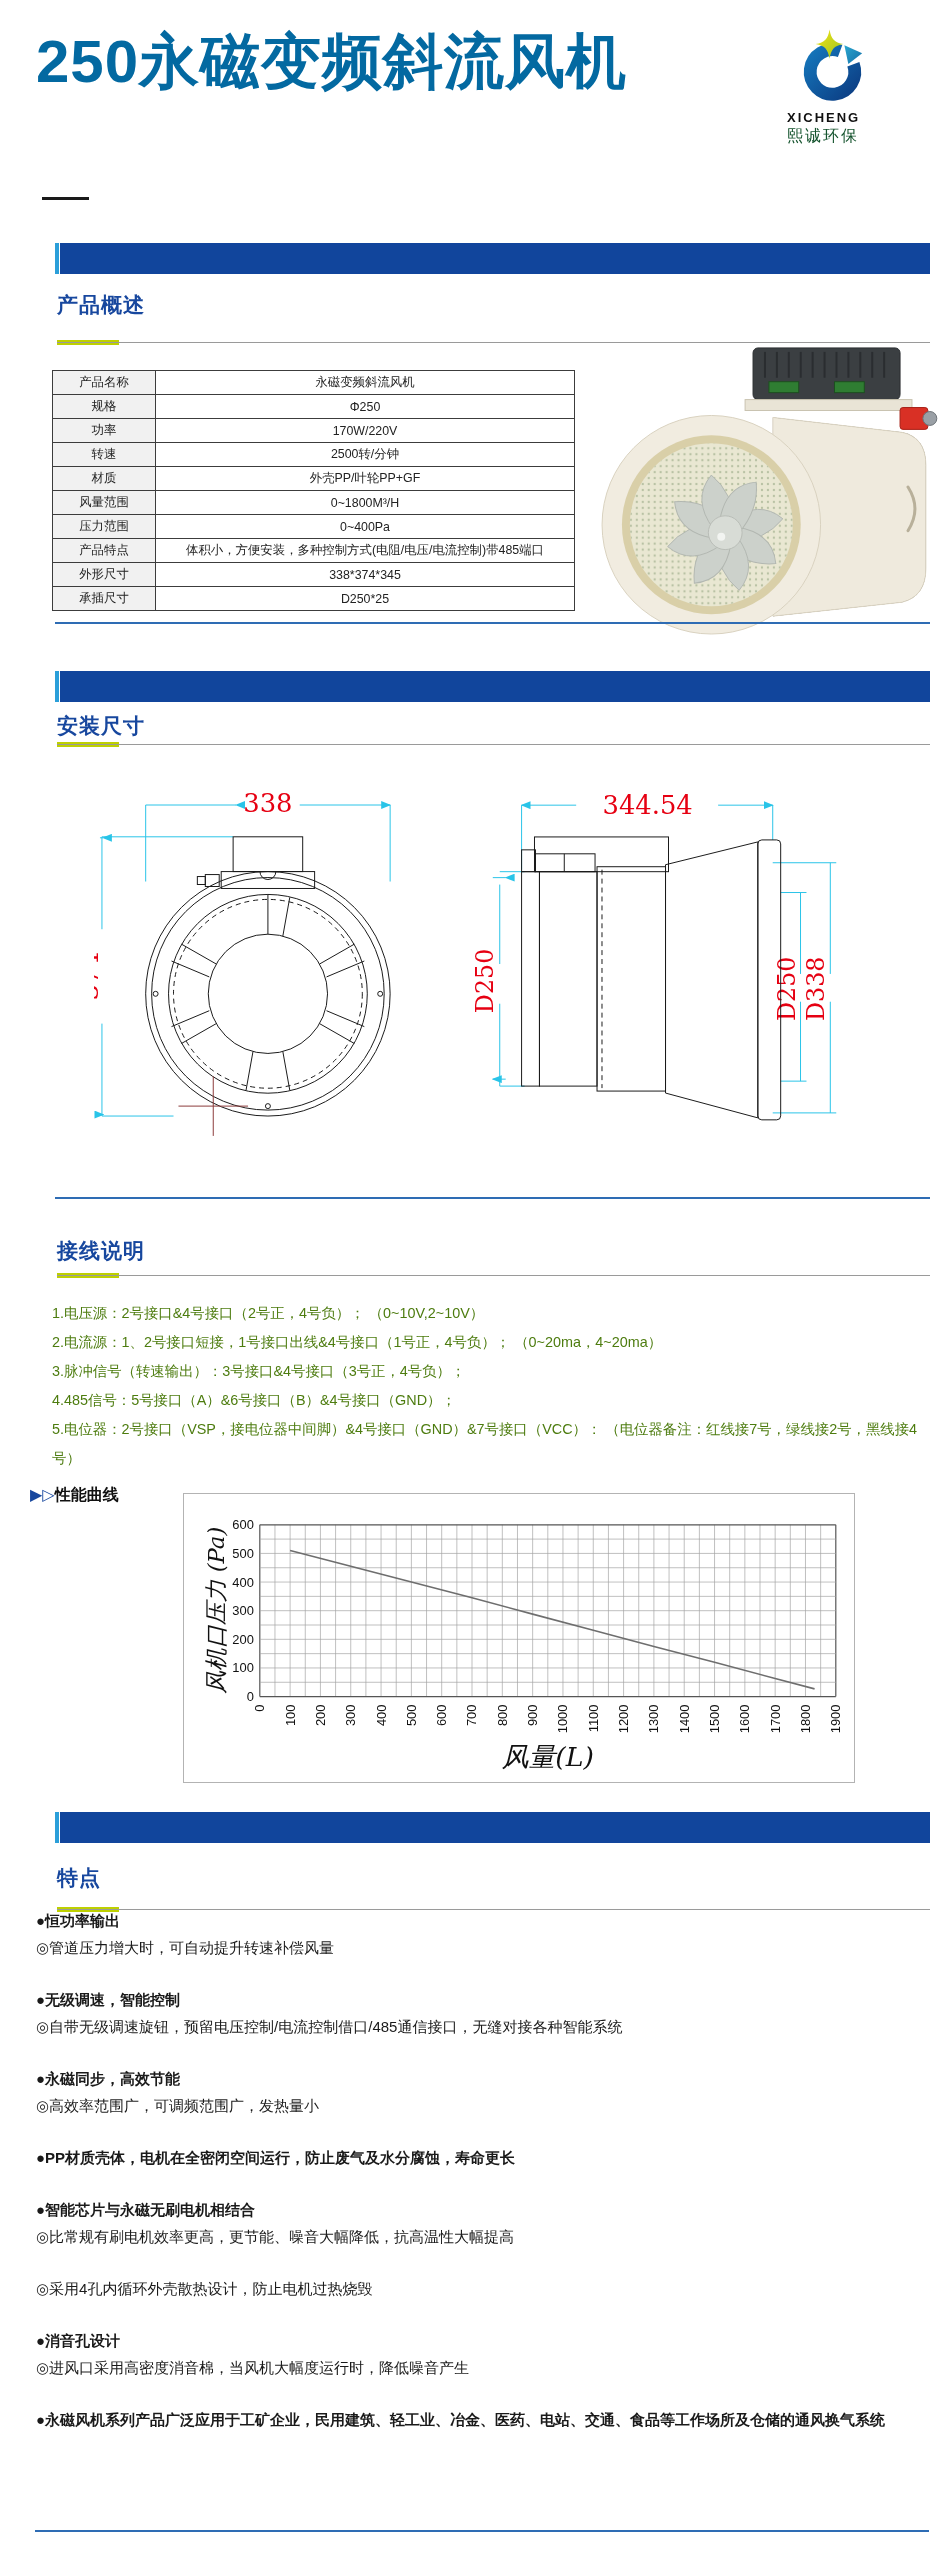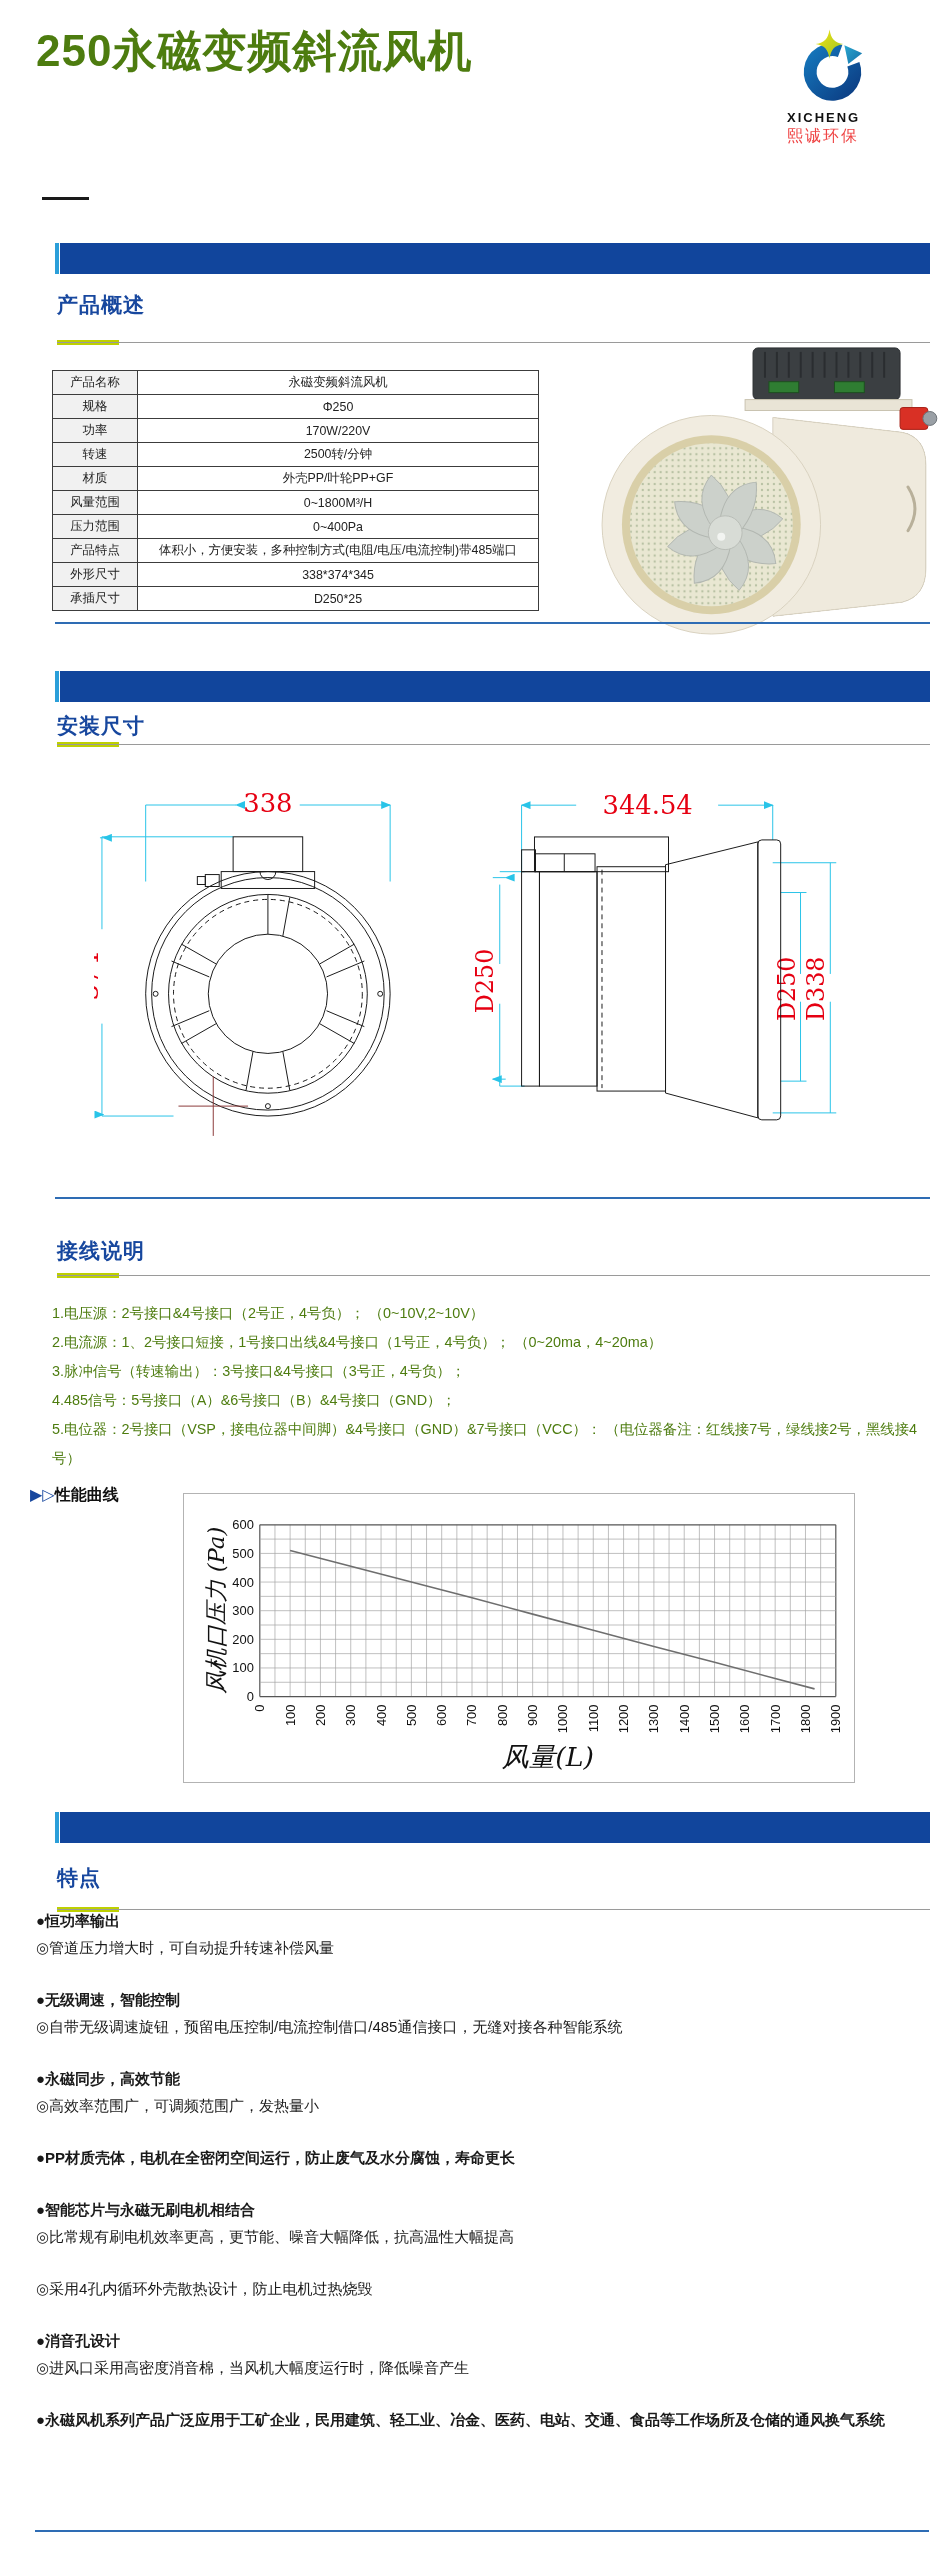--- a/index.html
+++ b/index.html
@@ -1,35 +1,35 @@
 <!DOCTYPE html>
 <html><head>
 <meta charset="utf-8">
 <style>
   html,body{margin:0;padding:0;background:#fff;}
   body{font-family:"Liberation Sans","DejaVu Sans",sans-serif;}
   #page{position:relative;width:944px;height:2576px;background:#fff;overflow:hidden;}
   .abs{position:absolute;}
   
-  .main-title{left:36px;top:22px;font-size:44px;font-weight:bold;color:#4d7c0f;letter-spacing:1px;}
+  .main-title{left:36px;top:22px;font-size:60px;font-weight:bold;color:#0369a1;letter-spacing:1px;}
   .logo-box{right:28px;top:28px;width:129px;text-align:left;}
   .logo-en{font-size:13px;font-weight:bold;color:#111;letter-spacing:2px;margin-top:2px;}
-  .logo-cn{font-size:16px;color:#ef4444;letter-spacing:2px;margin-top:1px;}
+  .logo-cn{font-size:16px;color:#14532d;letter-spacing:2px;margin-top:1px;}
   .title-dash{left:42px;top:197px;width:47px;height:3px;background:#1a1a1a;}
   
   .banner{left:60px;width:870px;height:31px;background:#11459c;}
   .banner-accent{left:55px;width:4px;height:31px;background:#2b9fd9;}
   .sec-title{left:57px;font-size:21px;font-weight:bold;color:#17479e;letter-spacing:1px;}
   .divider{left:57px;width:873px;height:5px;}
   .divider .bar{position:absolute;left:0;top:0;width:62px;height:5px;background:#bed000;}
   .divider .line{position:absolute;left:0;top:2px;width:100%;height:1px;background:#9a9a9a;}
   .thin-blue{height:2px;background:#2e6cb4;}
   
   #spec-table{left:52px;top:370px;border-collapse:collapse;font-size:12.4px;color:#222;}
-  #spec-table td{border:1px solid #3c3c3c;height:23px;padding:0 6px;text-align:center;white-space:nowrap;}
+  #spec-table td{border:1px solid #3c3c3c;height:23px;padding:0 15px;text-align:center;white-space:nowrap;}
   #spec-table td.lbl{background:#f1f1f1;width:72px;}
   #spec-table td.val{width:388px;}
   
   #wiring{left:40px;top:1299px;width:880px;font-size:14.4px;color:#4d7c0f;line-height:29px;margin-left:12px;}
   
   .curve-label{left:30px;top:1485px;font-size:16px;font-weight:bold;color:#111;}
   .tri-solid{color:#17479e;}
   .tri-hollow{color:#17479e;}
   
   #chart-box{left:183px;top:1493px;width:670px;height:288px;border:1px solid #b3b3b3;background:#fff;}

